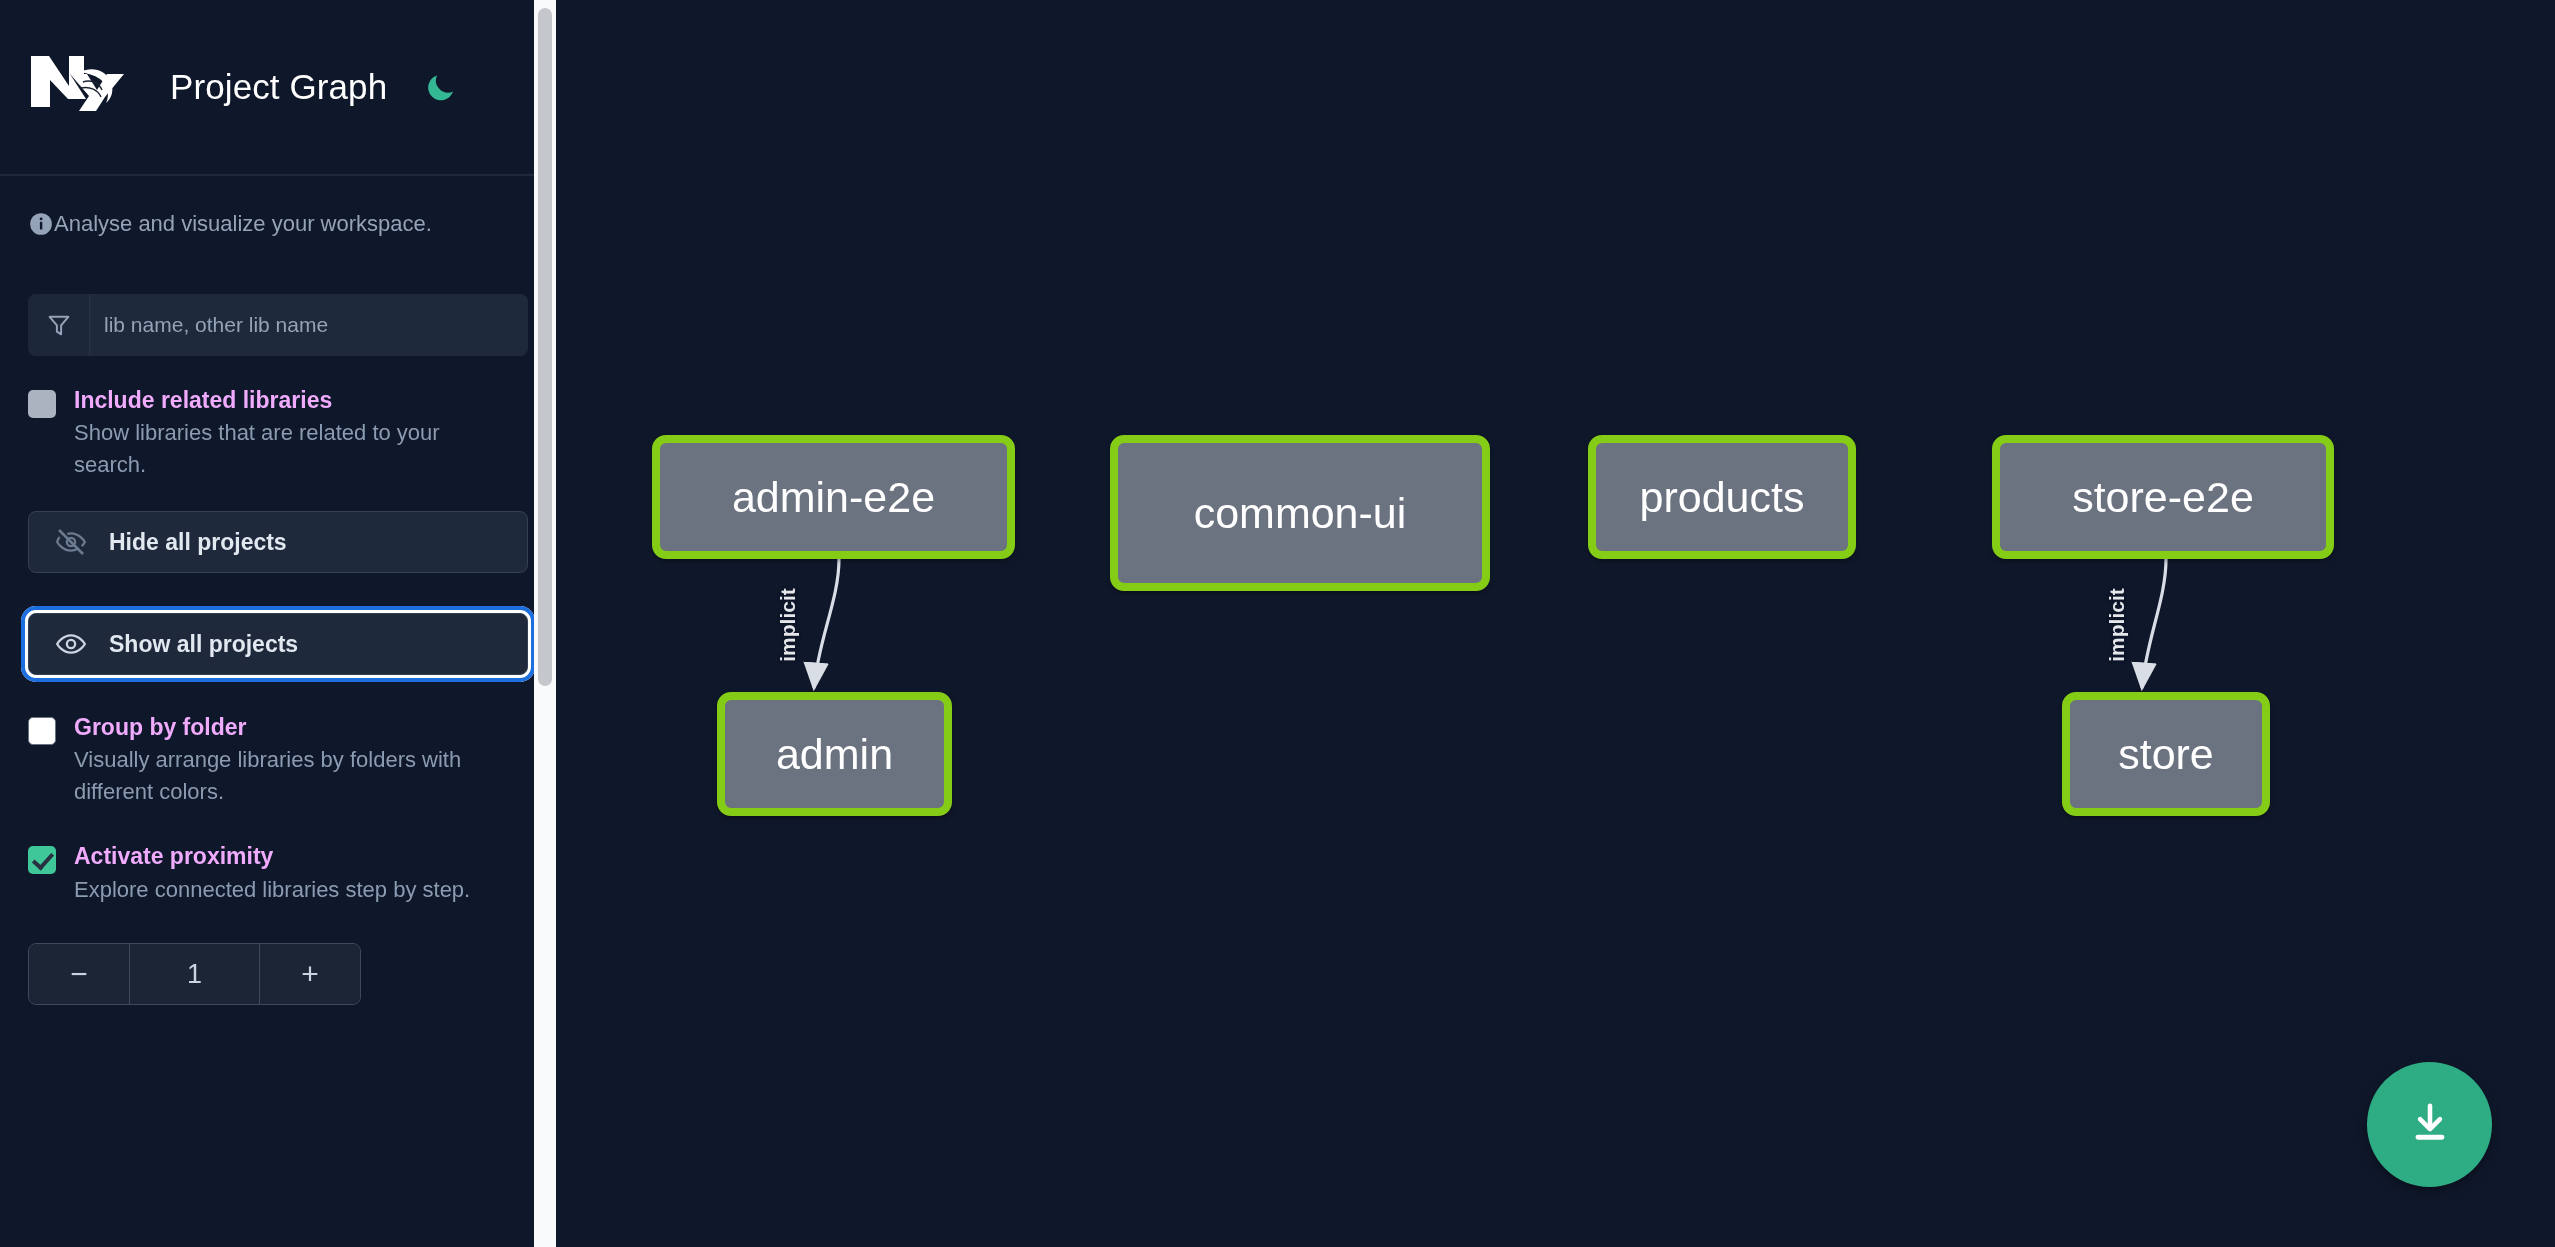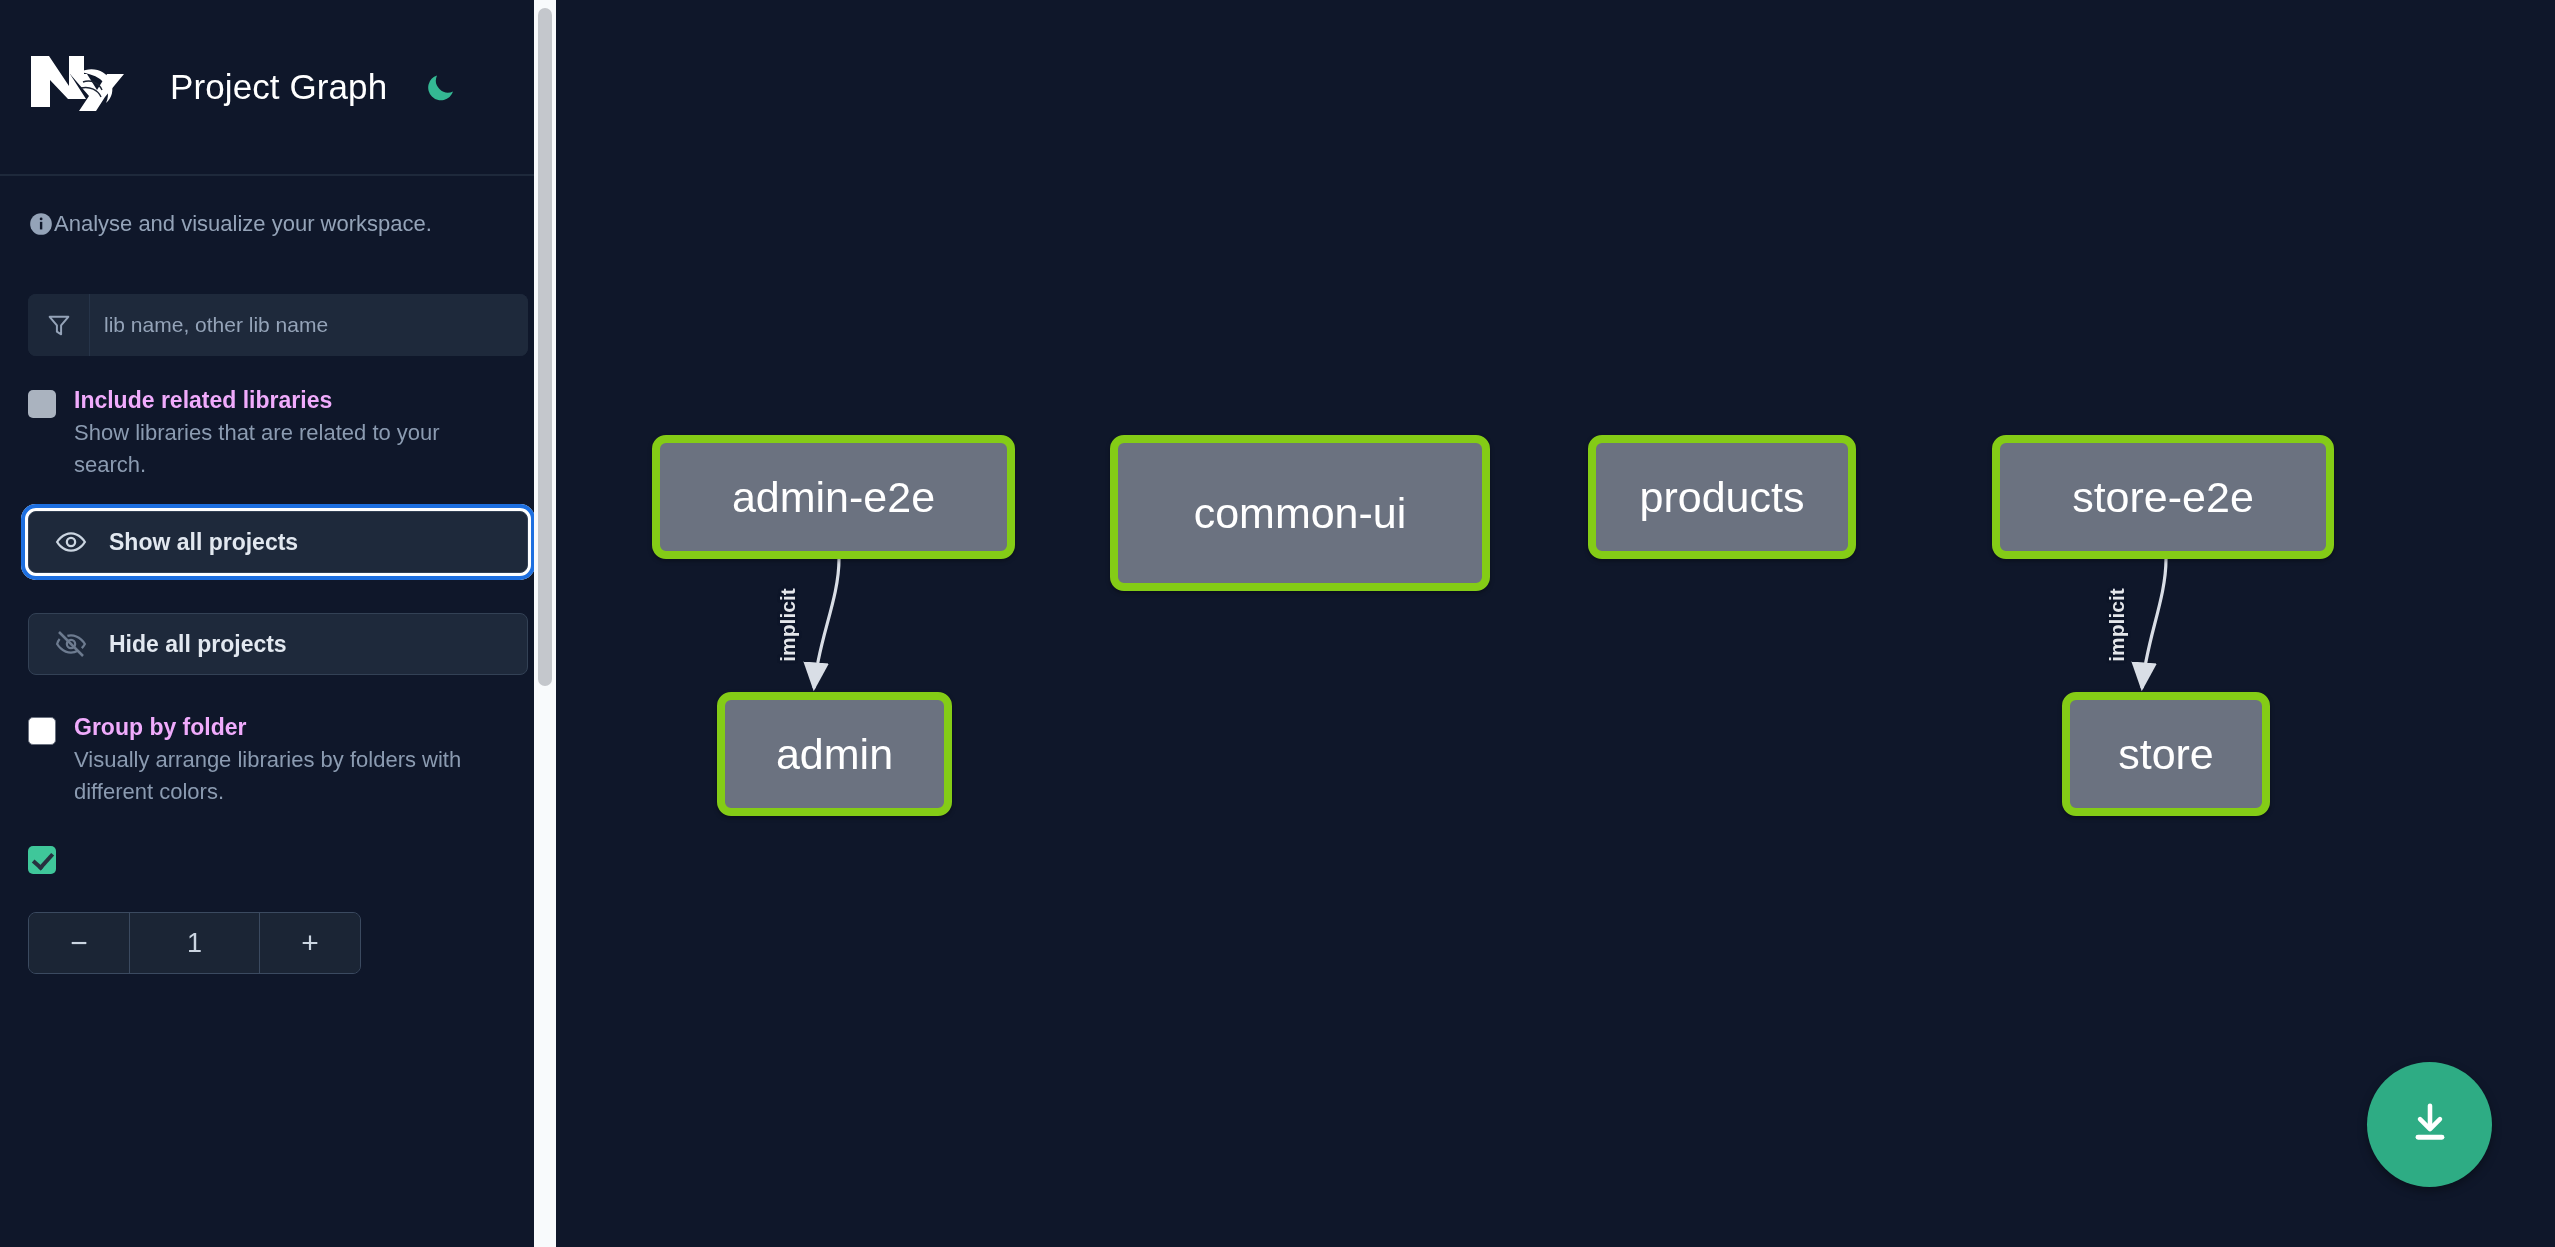--- a/index.html
+++ b/index.html
@@ -333,52 +333,56 @@
 
     <div class="check-row">
       <span class="cb disabled"></span>
       <span class="check-texts">
         <div class="check-label">Include related libraries</div>
         <div class="check-desc">Show libraries that are related to your search.</div>
       </span>
     </div>
 
     <div class="btn-group">
-      <button class="action-btn focused">
-        <span class="btn-icon">
-          <svg width="32" height="32" viewBox="0 0 24 24" xmlns="http://www.w3.org/2000/svg">
-            <path fill="none" stroke="#cbd5e1" stroke-width="1.7" d="M1.6 12S5.4 5.5 12 5.5 22.4 12 22.4 12 18.6 18.5 12 18.5 1.6 12 1.6 12z"></path>
-            <circle cx="12" cy="12" r="3.1" fill="none" stroke="#cbd5e1" stroke-width="1.7"></circle>
-          </svg>
-        </span>
-        <span>Show all projects</span>
-      </button>
       <button class="action-btn">
         <span class="btn-icon">
           <svg width="32" height="32" viewBox="0 0 24 24" xmlns="http://www.w3.org/2000/svg">
             <path fill="none" stroke="#6d7b90" stroke-width="1.7" d="M3.5 8.2C2.3 9.6 1.6 12 1.6 12S5.4 18.5 12 18.5c2 0 3.7-.6 5.1-1.4"></path>
             <path fill="none" stroke="#6d7b90" stroke-width="1.7" d="M20.1 15.1c1.5-1.6 2.3-3.1 2.3-3.1S18.6 5.5 12 5.5c-1 0-1.9.1-2.7.4"></path>
             <circle cx="12" cy="12" r="3.1" fill="none" stroke="#6d7b90" stroke-width="1.7"></circle>
             <line x1="3" y1="3" x2="21" y2="21" stroke="#6d7b90" stroke-width="1.9"></line>
           </svg>
         </span>
         <span>Hide all projects</span>
       </button>
+      <button class="action-btn focused">
+        <span class="btn-icon">
+          <svg width="32" height="32" viewBox="0 0 24 24" xmlns="http://www.w3.org/2000/svg">
+            <path fill="none" stroke="#cbd5e1" stroke-width="1.7" d="M1.6 12S5.4 5.5 12 5.5 22.4 12 22.4 12 18.6 18.5 12 18.5 1.6 12 1.6 12z"></path>
+            <circle cx="12" cy="12" r="3.1" fill="none" stroke="#cbd5e1" stroke-width="1.7"></circle>
+          </svg>
+        </span>
+        <span>Show all projects</span>
+      </button>
     </div>
 
     <div class="check-row" style="margin-top:36px;">
       <span class="cb unchecked"></span>
       <span class="check-texts">
         <div class="check-label">Group by folder</div>
         <div class="check-desc">Visually arrange libraries by folders with different colors.</div>
       </span>
     </div>
 
     <div class="check-row" style="margin-top:32px;">
       <span class="cb checked"></span>
+      <span class="check-texts">
+        <div class="check-label">Activate proximity</div>
+        <div class="check-desc">Explore connected libraries step by step.</div>
+      </span>
     </div>
 
     <div class="stepper-wrap">
       <div class="stepper">
         <button class="stepper-btn">−</button>
         <div class="stepper-val">1</div>
         <button class="stepper-btn">+</button>
       </div>
     </div>
 

